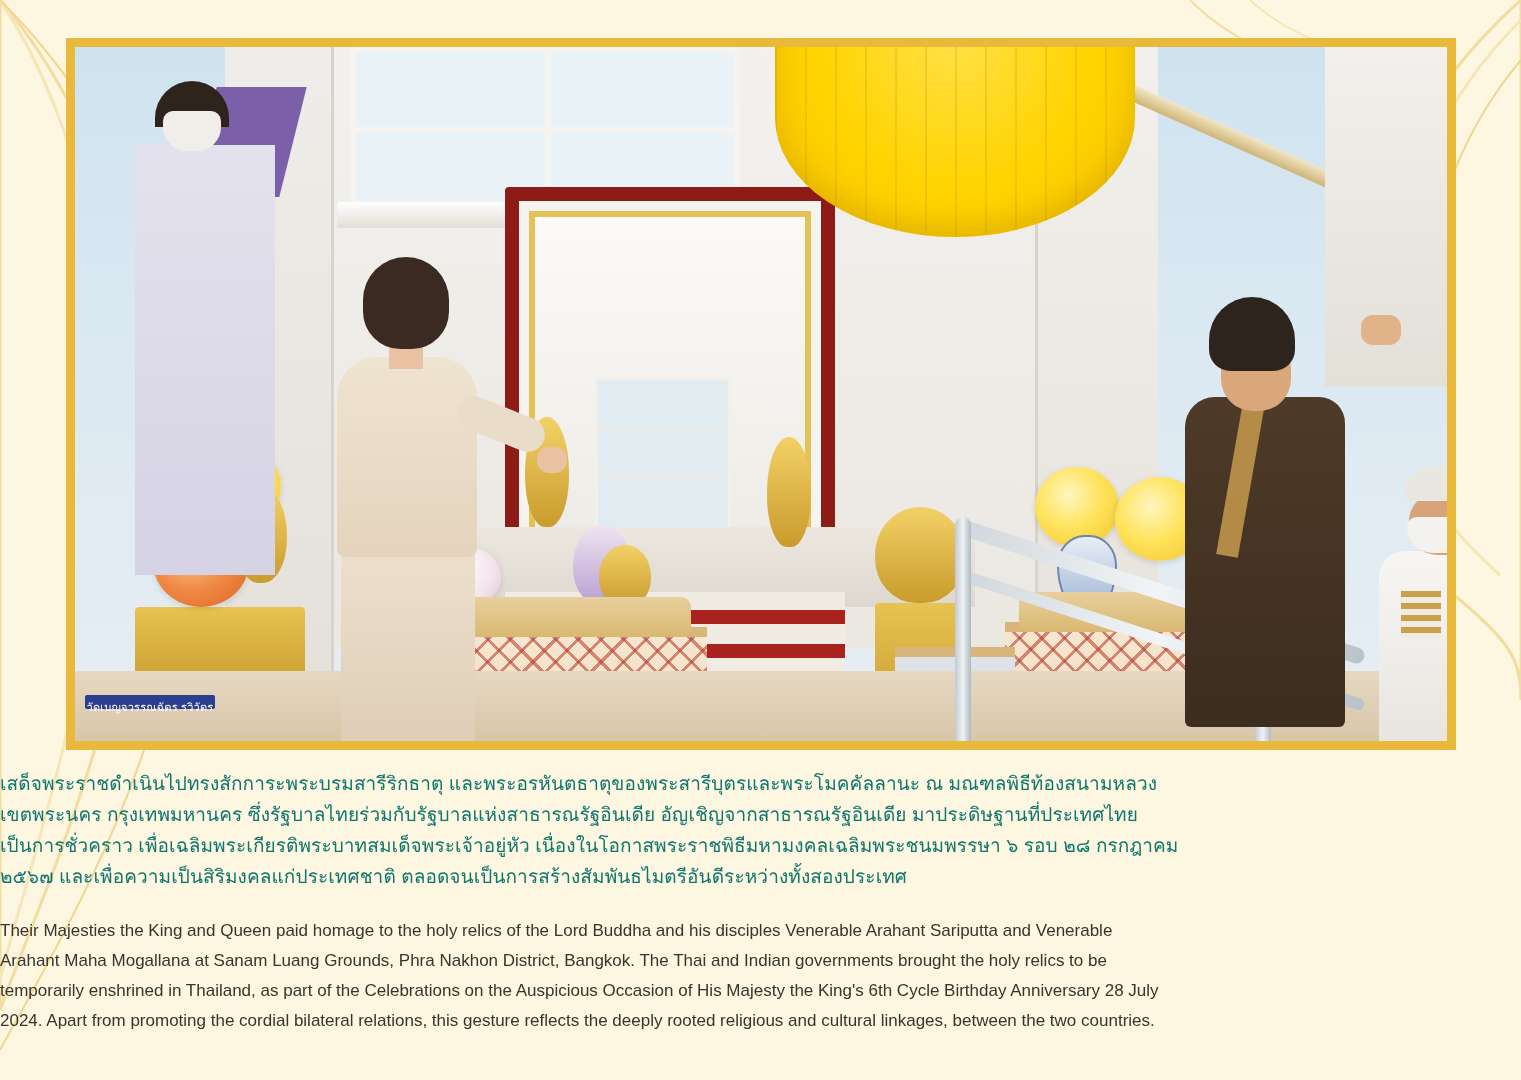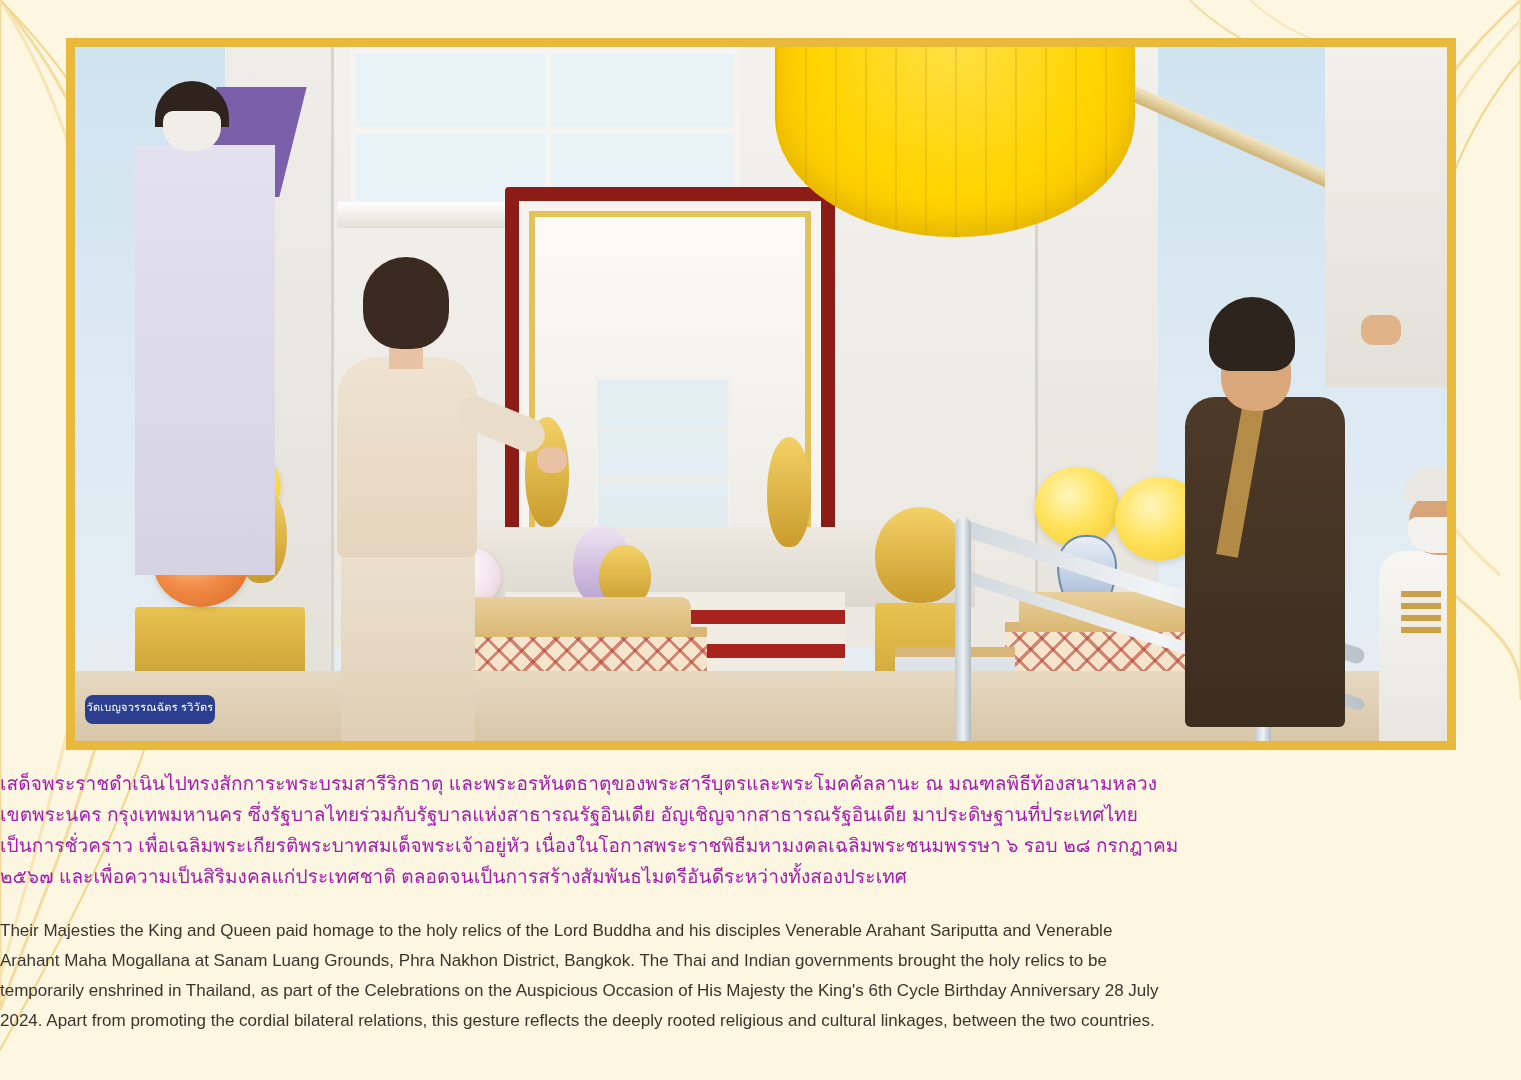--- a/index.html
+++ b/index.html
@@ -310,28 +310,28 @@
     background: linear-gradient(90deg,#c3cbd1,#eef2f5,#aeb8bf);
     border-radius: 8px;
   }
   .ground {
     position: absolute;
     left: 0; bottom: 0; width: 100%; height: 70px;
     background: linear-gradient(180deg,#e6d8c2,#d8c6a8);
   }
   .sign {
     position: absolute;
-    left: 10px; top: 648px; width: 130px; height: 29px;
+    left: 10px; top: 648px; width: 130px; height: 14px;
     background: #2b3e8f;
     color: #fff;
     font-size: 11px;
     line-height: 24px;
     text-align: center;
     letter-spacing: .2px;
-    border-radius: 8px;
+    border-radius: 2px;
   }
 
   
   .captions {
     position: absolute;
     left: 0; top: 768px; width: 100%;
   }
   .cap-row {
     display: flex;
     align-items: flex-start;
@@ -344,21 +344,21 @@
     text-align: left;
     padding-left: 80px;
     box-sizing: border-box;
     font-size: 19px;
     color: #2f2b26;
     line-height: 31px;
   }
   .cap-body-th {
     width: 1180px;
     font-size: 19px;
-    color: #a21caf;
+    color: #0f766e;
     line-height: 31px;
     letter-spacing: .1px;
   }
   .cap-en {
     margin-top: 24px;
   }
   .cap-date-en {
     width: 284px;
     text-align: right;
     padding-right: 48px;

